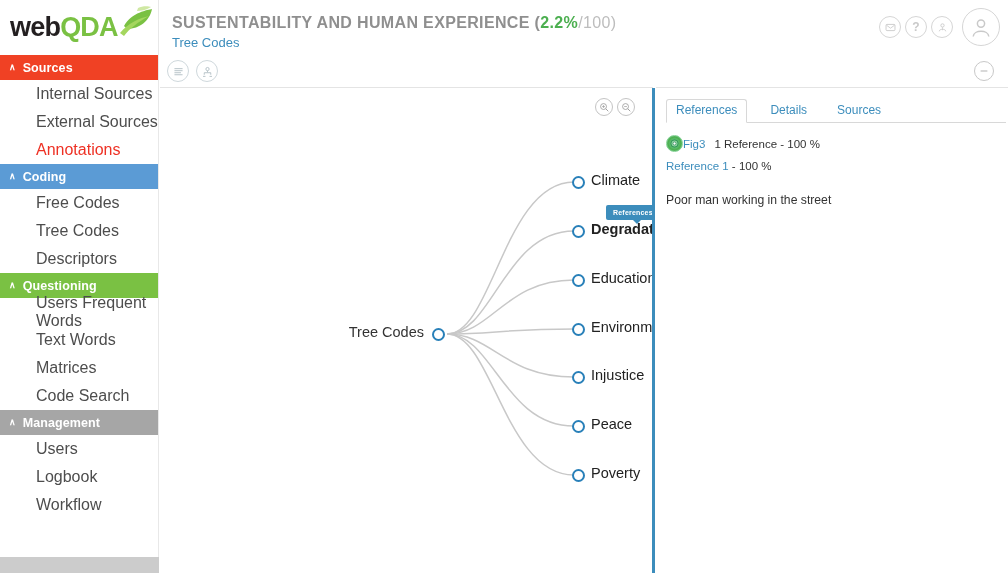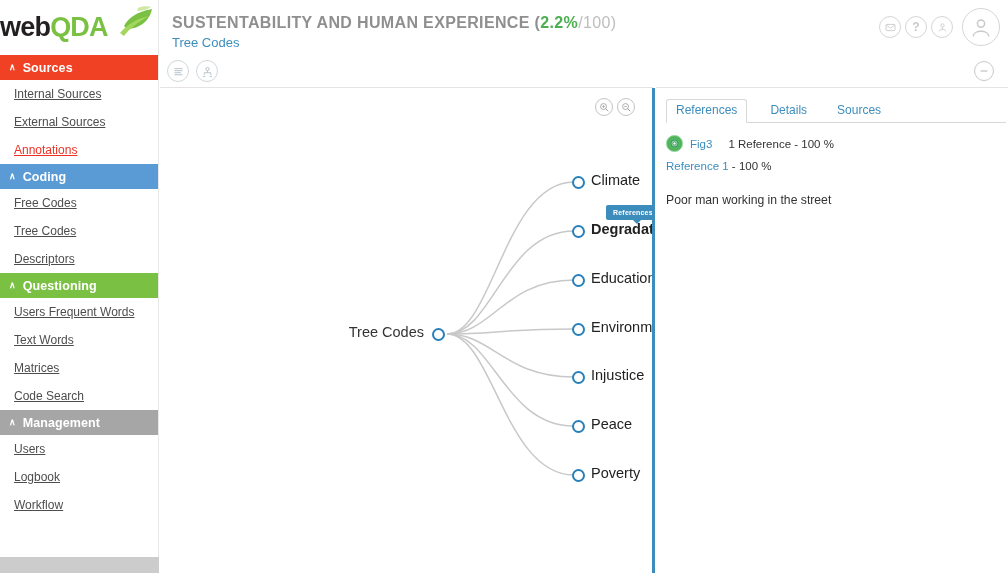--- a/index.html
+++ b/index.html
@@ -14,21 +14,21 @@
   
   #sidebar {
     position: absolute; left: 0; top: 0;
     width: 159px; height: 573px;
     background: #ffffff;
     border-right: 1px solid #e8e8e8;
   }
   .logo-wrap {
     height: 55px;
     display: flex; align-items: center;
-    padding-left: 0;
+    padding-left: 10px;
     position: relative;
   }
   .logo-text {
     font-size: 27px; font-weight: bold; letter-spacing: -0.8px;
     line-height: 1;
   }
   .logo-web { color: #231f20; }
   .logo-qda { color: #7ac143; }
   .leaf-svg { position: absolute; left: 118px; top: 6px; }
 
@@ -41,25 +41,24 @@
     font-weight: bold;
     letter-spacing: 0.1px;
   }
   .sec-header .caret {
     font-size: 9px; margin-right: 7px; display:inline-block;
     transform: translateY(-1px);
   }
   .sub-item {
     height: 28px;
     display: flex; align-items: center;
-    padding-left: 14px;
-    font-size: 12px;
+    padding-left: 36px;
+    font-size: 16px;
     color: #4d4d4d;
     cursor: pointer;
-    text-decoration: underline;
   }
   .sub-item.alert { color: #ee3124; }
   .sidebar-footer {
     position: absolute; left: 0; bottom: 0;
     width: 159px; height: 16px;
     background: #cccccc;
   }
 
   
   #header {
@@ -206,21 +205,21 @@
   .tab.active {
     border: 1px solid #d8d8d8;
     border-bottom: 1px solid #ffffff;
     border-radius: 3px 3px 0 0;
     margin-bottom: -1px;
     background: #ffffff;
     padding: 3px 9px 5px 9px;
   }
   .ref-head {
     position: absolute; left: 10px; top: 80px;
-    display: flex; align-items: center; gap: 7px;
+    display: flex; align-items: center; 
   }
   .media-ico {
     width: 17px; height: 17px; border-radius: 50%;
     background: radial-gradient(circle at 50% 50%, #ffffff 8%, #63c47b 30%, #4caf50 60%, #8fd6a0 100%);
     border: 1.2px solid #7fcf92;
     display:flex; align-items:center; justify-content:center;
   }
   .ref-figname { font-size: 11.5px; color: #3c8dbc; }
   .ref-count { font-size: 11.5px; color: #333333; margin-left: 9px; }
   .ref-item {

